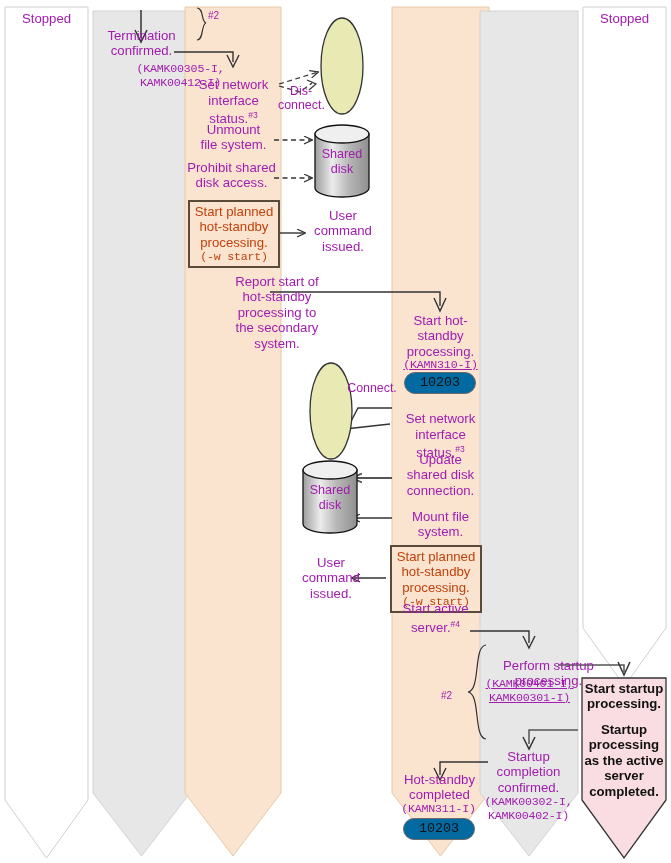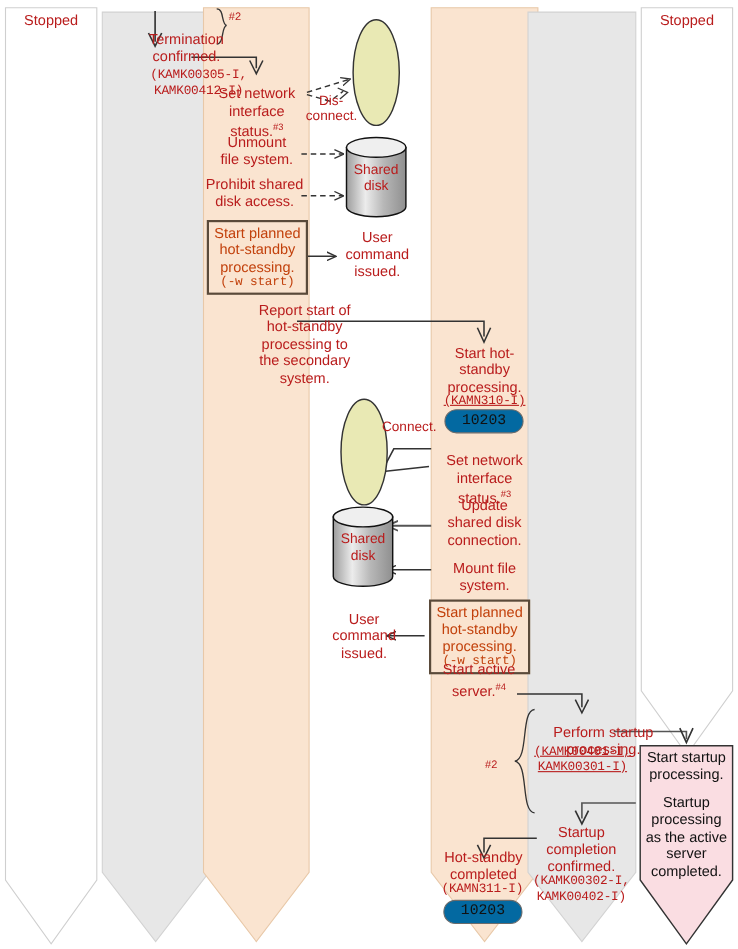--- a/index.html
+++ b/index.html
@@ -9,21 +9,21 @@
     font-family:"Liberation Sans",sans-serif;
     overflow:hidden;
     position:relative;
   }
   #stage{position:absolute;left:0;top:0;width:671px;height:863px;}
   .txt{
     position:absolute;
     text-align:center;
     font-size:13.2px;
     line-height:15.4px;
-    color:#b91c1c;
+    color:#a21caf;
     white-space:pre-line;
   }
   .mono{
     font-family:"Liberation Mono",monospace;
     font-size:11.6px;
     line-height:14px;
     letter-spacing:-0.2px;
   }
   .boxed{
     position:absolute;
@@ -50,20 +50,21 @@
   }
   .sup{font-size:8.5px;vertical-align:super;}
   svg{position:absolute;left:0;top:0;overflow:visible;}
   .pinkbox{
     position:absolute;
     box-sizing:border-box;
     text-align:center;
     font-size:13.2px;
     line-height:15.4px;
     color:#111;
+    font-weight:bold;
   }
 </style>
 </head>
 <body>
 
 <div id="stage">
 
   <svg width="671" height="863">
 
     <polygon points="5,7 88,7 88,800 46.5,858 5,800" fill="#ffffff" stroke="#cfcfcf" stroke-width="1"></polygon>
@@ -179,21 +180,21 @@
       <ellipse cx="342" cy="134" rx="27" ry="9" fill="#efefef" stroke="#111" stroke-width="1.3"></ellipse>
     </g>
     <g>
       <path d="M303,470 L303,524 A27,9 0 0 0 357,524 L357,470 Z" fill="url(#dg)" stroke="#111" stroke-width="1.3"></path>
       <ellipse cx="330" cy="470" rx="27" ry="9" fill="#efefef" stroke="#111" stroke-width="1.3"></ellipse>
     </g>
   </svg>
 
   <div class="txt" style="left:5px;top:11px;width:83px;">Stopped</div>
 
-  <div class="txt" style="left:93px;top:28px;width:97px;padding-left:28px;">Termination
+  <div class="txt" style="left:93px;top:28px;width:97px;">Termination
 confirmed.</div>
   <div class="txt mono" style="left:90px;top:62px;width:103px;padding-left:39px;">(KAMK00305-I,
 KAMK00412-I)</div>
 
   <div class="txt" style="left:186px;top:62px;width:95px;">
     <span>Set network
 interface
 status.</span><span class="sup">#3</span>
   </div>
   <div class="txt" style="left:182px;top:160px;width:99px;">Prohibit shared

